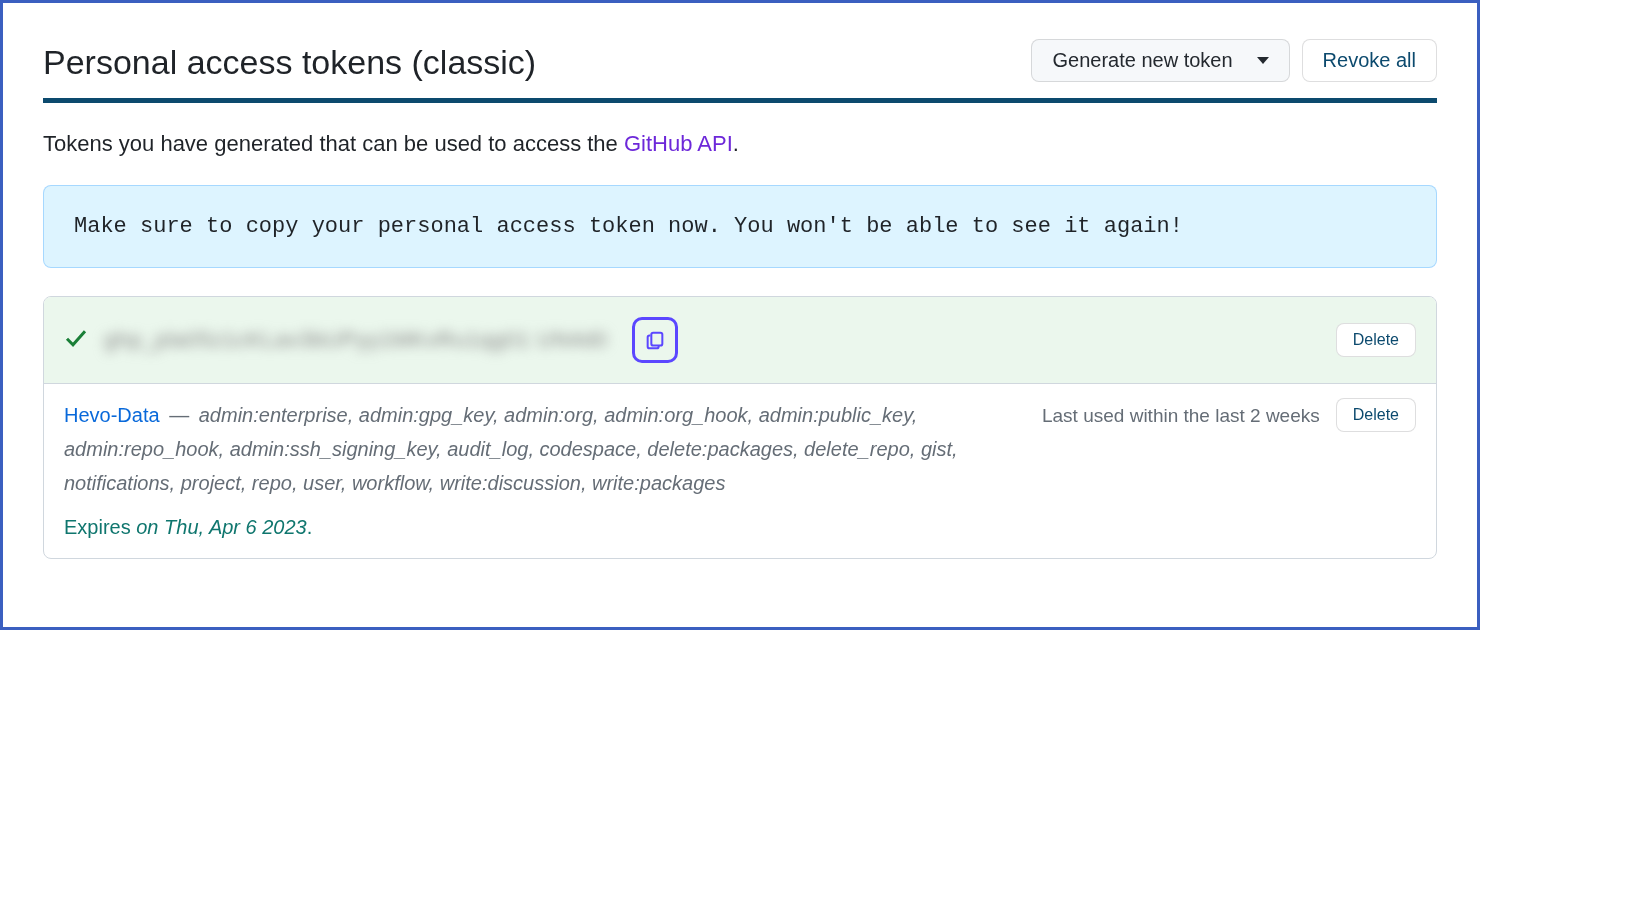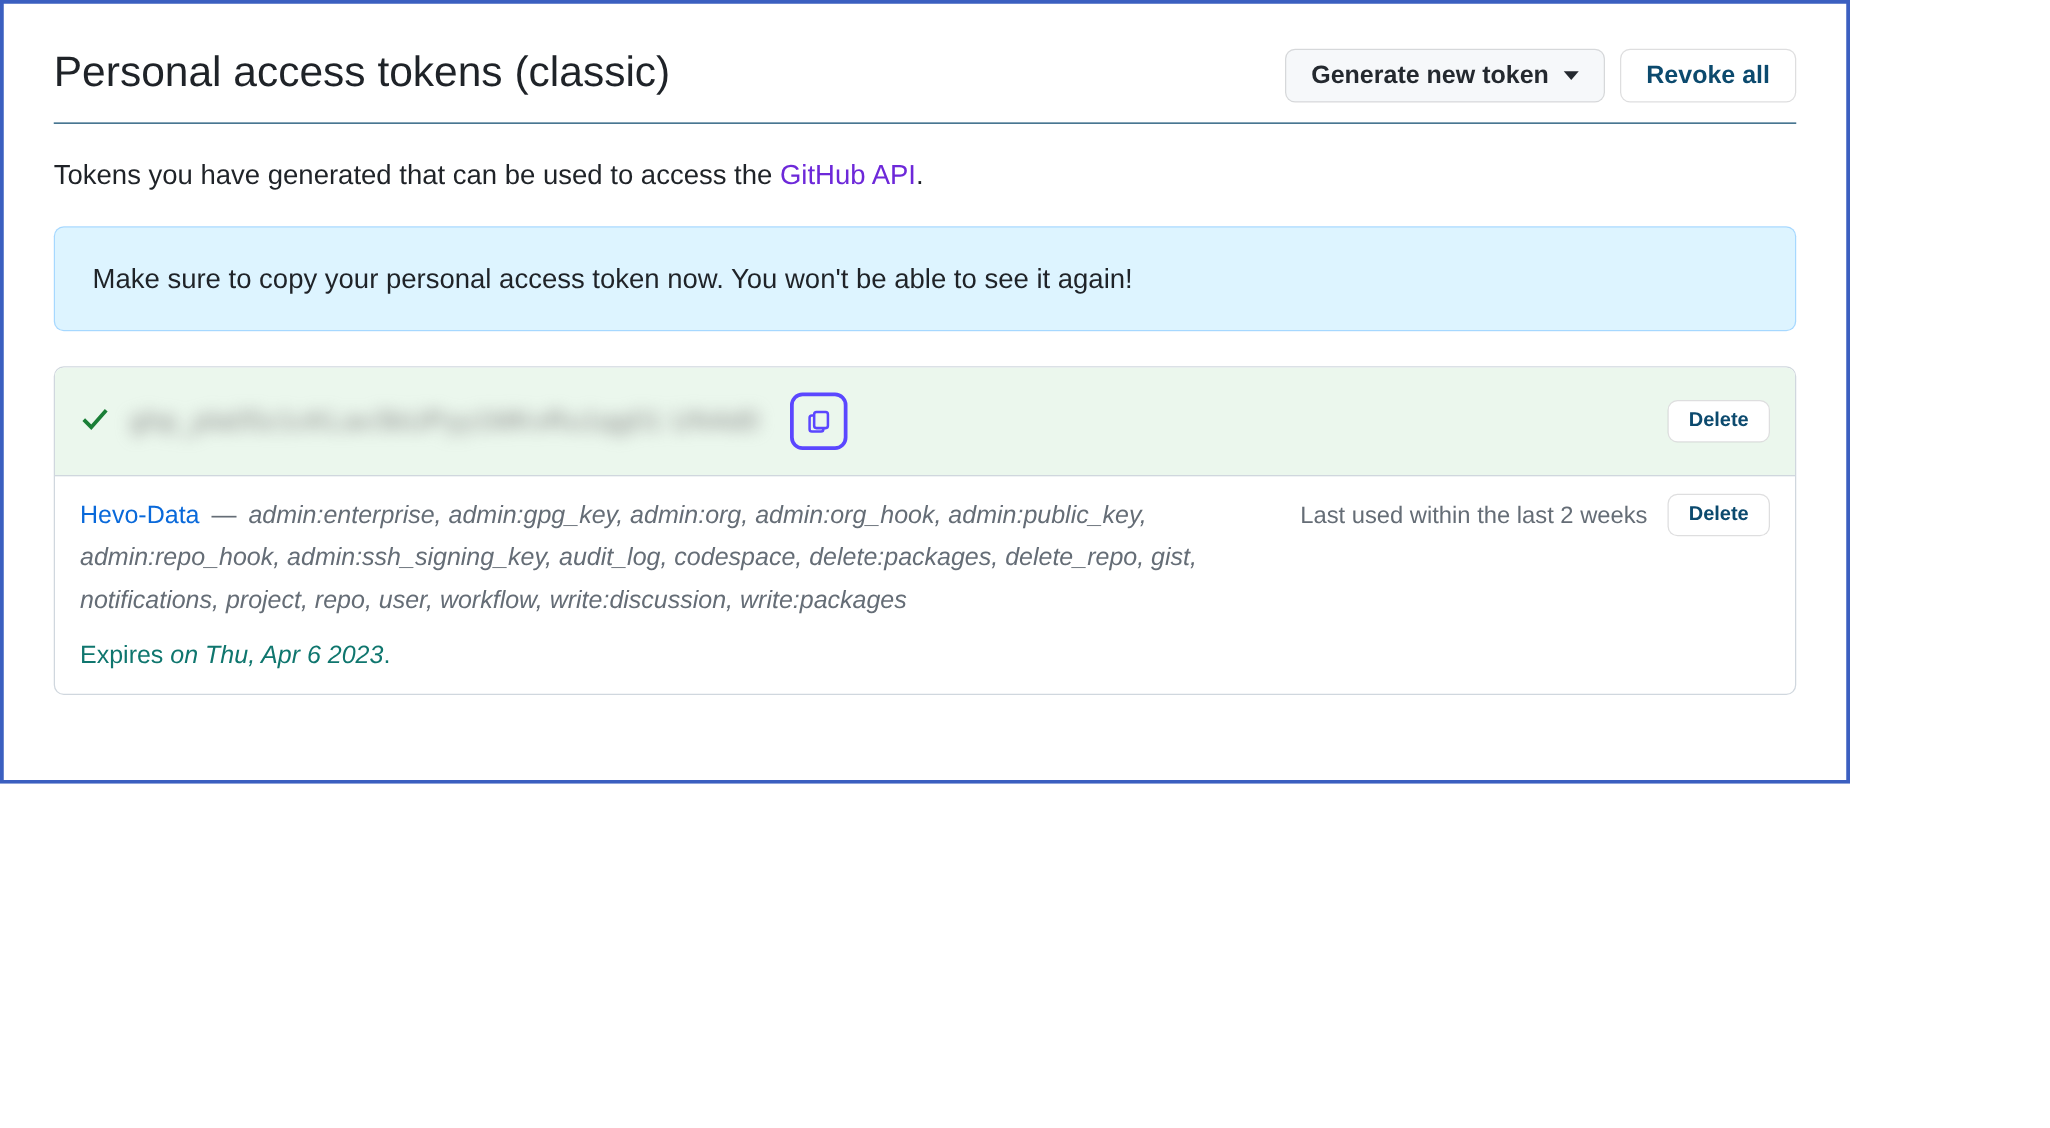--- a/index.html
+++ b/index.html
@@ -11,42 +11,42 @@
     background: #fff;
   }
   .frame {
     width: 1480px;
     border: 3px solid #3b5fc0;
     margin: 0;
     padding: 36px 40px 40px 40px;
   }
   .header {
     display: flex;
-    align-items: flex-start;
+    align-items: flex-end;
     justify-content: space-between;
     padding-bottom: 16px;
-    border-bottom: 1px solid #0c4a6e;
+    border-bottom: 5px solid #0c4a6e;
     margin-bottom: 28px;
   }
   .header h1 {
     font-size: 34px;
     font-weight: 400;
     margin: 0;
   }
   .header-actions {
     display: flex;
     gap: 12px;
   }
   .btn {
     display: inline-flex;
     align-items: center;
-    gap: 10px;
+    gap: 22px;
     padding: 9px 20px;
     font-size: 20px;
-    font-weight: 700;
+    font-weight: 400;
     border: 1px solid rgba(31,35,40,0.15);
     border-radius: 8px;
     background: #f6f8fa;
     color: #24292f;
     cursor: pointer;
   }
   .btn-danger-outline {
     background: #fff;
     color: #0c4a6e;
   }
@@ -67,20 +67,21 @@
     margin: 0 0 28px 0;
   }
   a { color: #6d28d9; text-decoration: none; }
   .flash {
     background: #ddf4ff;
     border: 1px solid rgba(84,174,255,0.4);
     border-radius: 8px;
     padding: 28px 30px;
     font-size: 22px;
     margin-bottom: 28px;
+    font-family: Liberation Mono, monospace;
   }
   .token-list {
     border: 1px solid #d0d7de;
     border-radius: 8px;
     overflow: hidden;
     margin-bottom: 28px;
   }
   .token-row {
     padding: 14px 20px;
     border-bottom: 1px solid #d0d7de;

